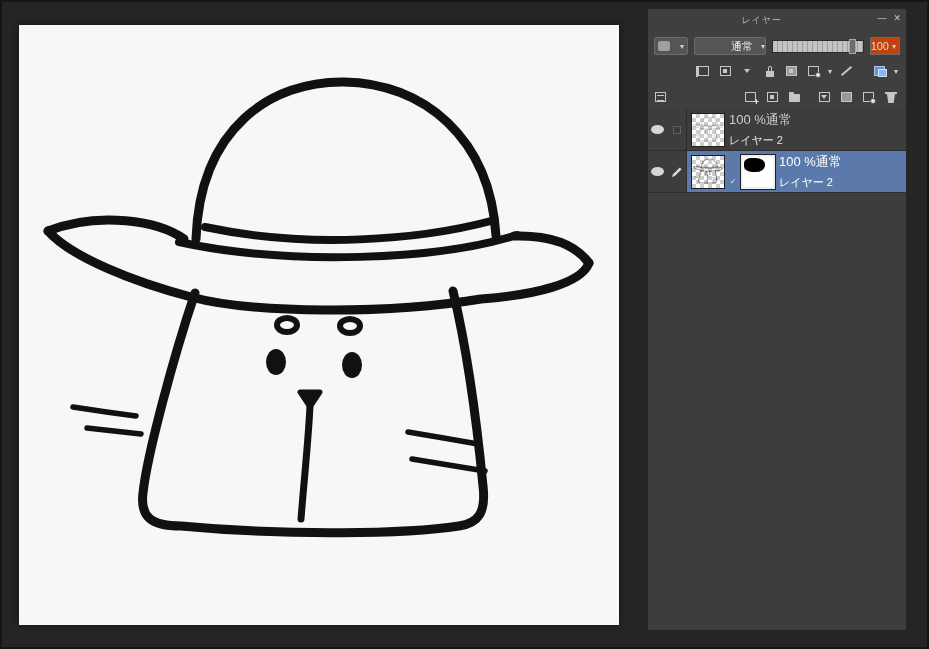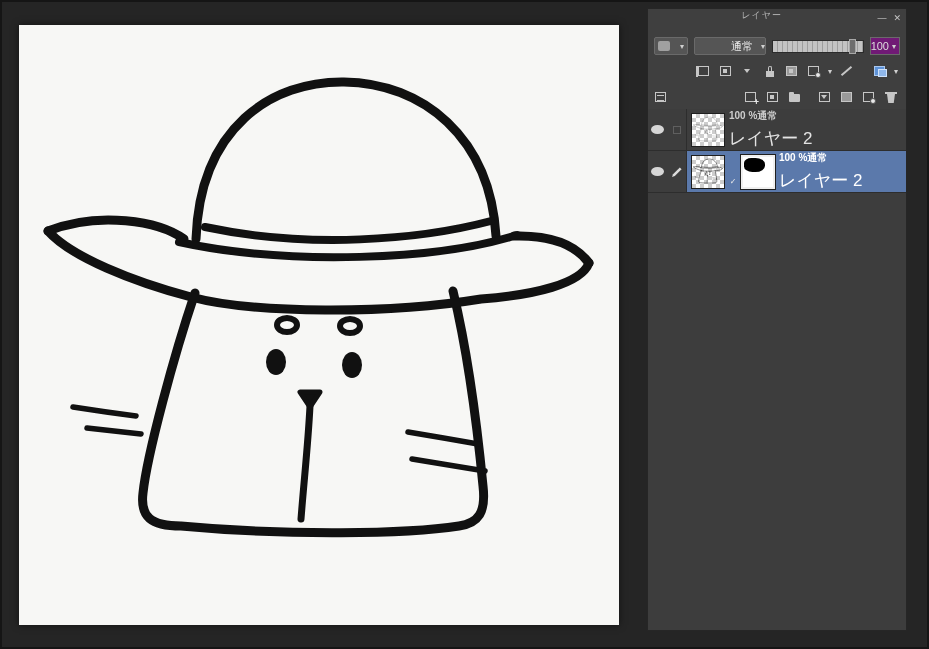--- a/index.html
+++ b/index.html
@@ -14,37 +14,37 @@
     background:#f7f7f5;box-shadow:0 0 7px rgba(0,0,0,.55);
   }
   .canvas svg{width:100%;height:100%;display:block;}
 
   
   .panel{
     position:absolute;left:647px;top:8px;width:260px;height:623px;
     background:#3f3f3f;border:1px solid #262626;box-sizing:border-box;
     color:#ddd;
   }
-  .titlebar{height:18px;display:flex;align-items:flex-start;padding:0 5px;}
+  .titlebar{height:18px;display:flex;align-items:flex-end;padding:0 5px;}
   .titlebar .title{flex:1;text-align:center;font-size:9px;color:#b3b3b3;letter-spacing:1px;}
   .win-btn{font-size:9px;color:#c4c4c4;margin-left:7px;line-height:18px;}
 
   .row1{position:absolute;left:0;top:26px;width:100%;height:22px;
     display:flex;align-items:center;padding:0 6px;box-sizing:border-box;gap:6px;}
   .combo{height:18px;background:#555;border:1px solid #6a6a6a;border-radius:2px;
     display:flex;align-items:center;font-size:11px;color:#ececec;box-sizing:border-box;}
   .swatch-combo{width:34px;justify-content:space-between;padding:0 3px;}
   .swatch{width:12px;height:10px;background:#a0a0a0;border-radius:2px;}
   .blend-combo{width:72px;justify-content:center;gap:8px;padding-left:36px;}
   .arrow{font-size:8px;color:#d0d0d0;}
   .slider{flex:1;height:11px;border:1px solid #2b2b2b;position:relative;
     background:repeating-linear-gradient(90deg,#c3c3c3 0 4px,#9d9d9d 4px 5px);}
   .slider-handle{position:absolute;right:7px;top:-2px;width:5px;height:13px;
     background:#6e6e6e;border:1px solid #a8a8a8;}
-  .value-box{width:30px;height:18px;background:#701a75;border:1px solid #6a6a6a;
+  .value-box{width:30px;height:18px;background:#c2410c;border:1px solid #6a6a6a;
     display:flex;align-items:center;justify-content:flex-end;gap:3px;
     padding:0 3px;font-size:11px;box-sizing:border-box;}
 
   .row2{position:absolute;left:0;top:52px;width:100%;height:20px;
     display:flex;align-items:center;padding:0 8px 0 48px;box-sizing:border-box;gap:7px;}
   .row3{position:absolute;left:0;top:78px;width:100%;height:20px;
     display:flex;align-items:center;padding:0 8px 0 5px;box-sizing:border-box;gap:7px;}
 
   .ticon{width:15px;height:14px;position:relative;display:inline-block;flex:none;}
   .ibx{box-sizing:border-box;position:absolute;left:2px;top:2px;width:11px;height:10px;
@@ -87,22 +87,22 @@
     background:#fff;flex:none;overflow:hidden;}
   .thumb.checker{background:repeating-conic-gradient(#cdcdcd 0% 25%,#ffffff 0% 50%);background-size:8px 8px;}
   .thumb svg{width:100%;height:100%;display:block;}
   .faint{opacity:.45;}
   .mask-link{font-size:8px;color:#e9e9e9;width:8px;text-align:center;align-self:flex-end;margin-bottom:3px;}
   .mask-thumb{width:34px;height:34px;background:#fff;border:2px solid #f0f0f0;outline:1px solid #1f1f1f;
     box-sizing:border-box;position:relative;flex:none;}
   .mask-thumb::before{content:'';position:absolute;left:1px;top:1px;width:21px;height:14px;
     background:#000;border-radius:35% 45% 45% 40%;}
   .meta{display:flex;flex-direction:column;justify-content:center;gap:4px;min-width:0;}
-  .blend-label{font-size:10px;color:#cdcdcd;white-space:nowrap;font-weight:bold;}
-  .name-label{font-size:17px;color:#e3e3e3;white-space:nowrap;}
+  .blend-label{font-size:13px;color:#cdcdcd;white-space:nowrap;}
+  .name-label{font-size:11px;color:#e3e3e3;white-space:nowrap;}
   .layer-row.selected .blend-label,.layer-row.selected .name-label{color:#fff;}
   .paper-meta{display:flex;flex-direction:column;gap:2px;padding-top:2px;}
   .page-icon{width:11px;height:13px;background:#ededed;border:1px solid #8a8a8a;position:relative;box-sizing:border-box;}
   .page-icon::before{content:'';position:absolute;right:-1px;top:-1px;width:4px;height:4px;
     background:#3d3d3d;border-left:1px solid #8a8a8a;border-bottom:1px solid #8a8a8a;}
   .pencil-svg{display:block;}
 </style>
 </head>
 <body>
 

